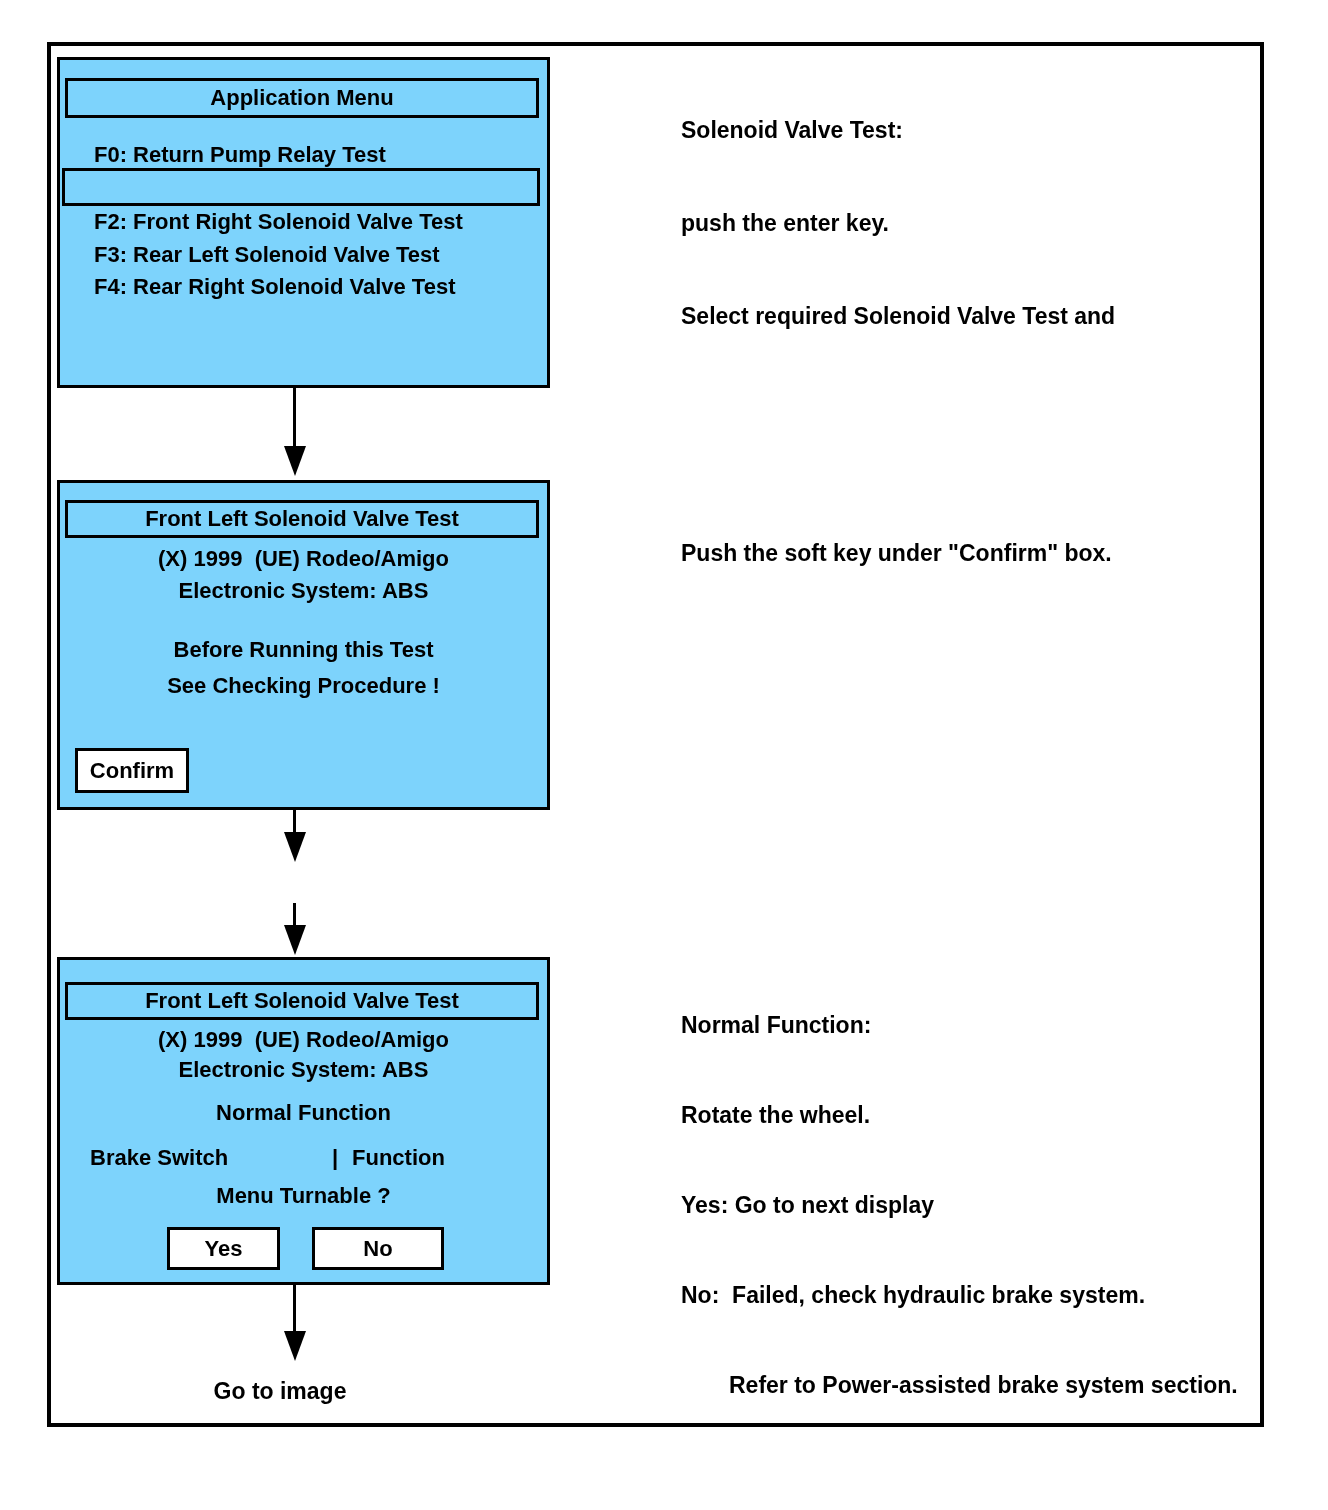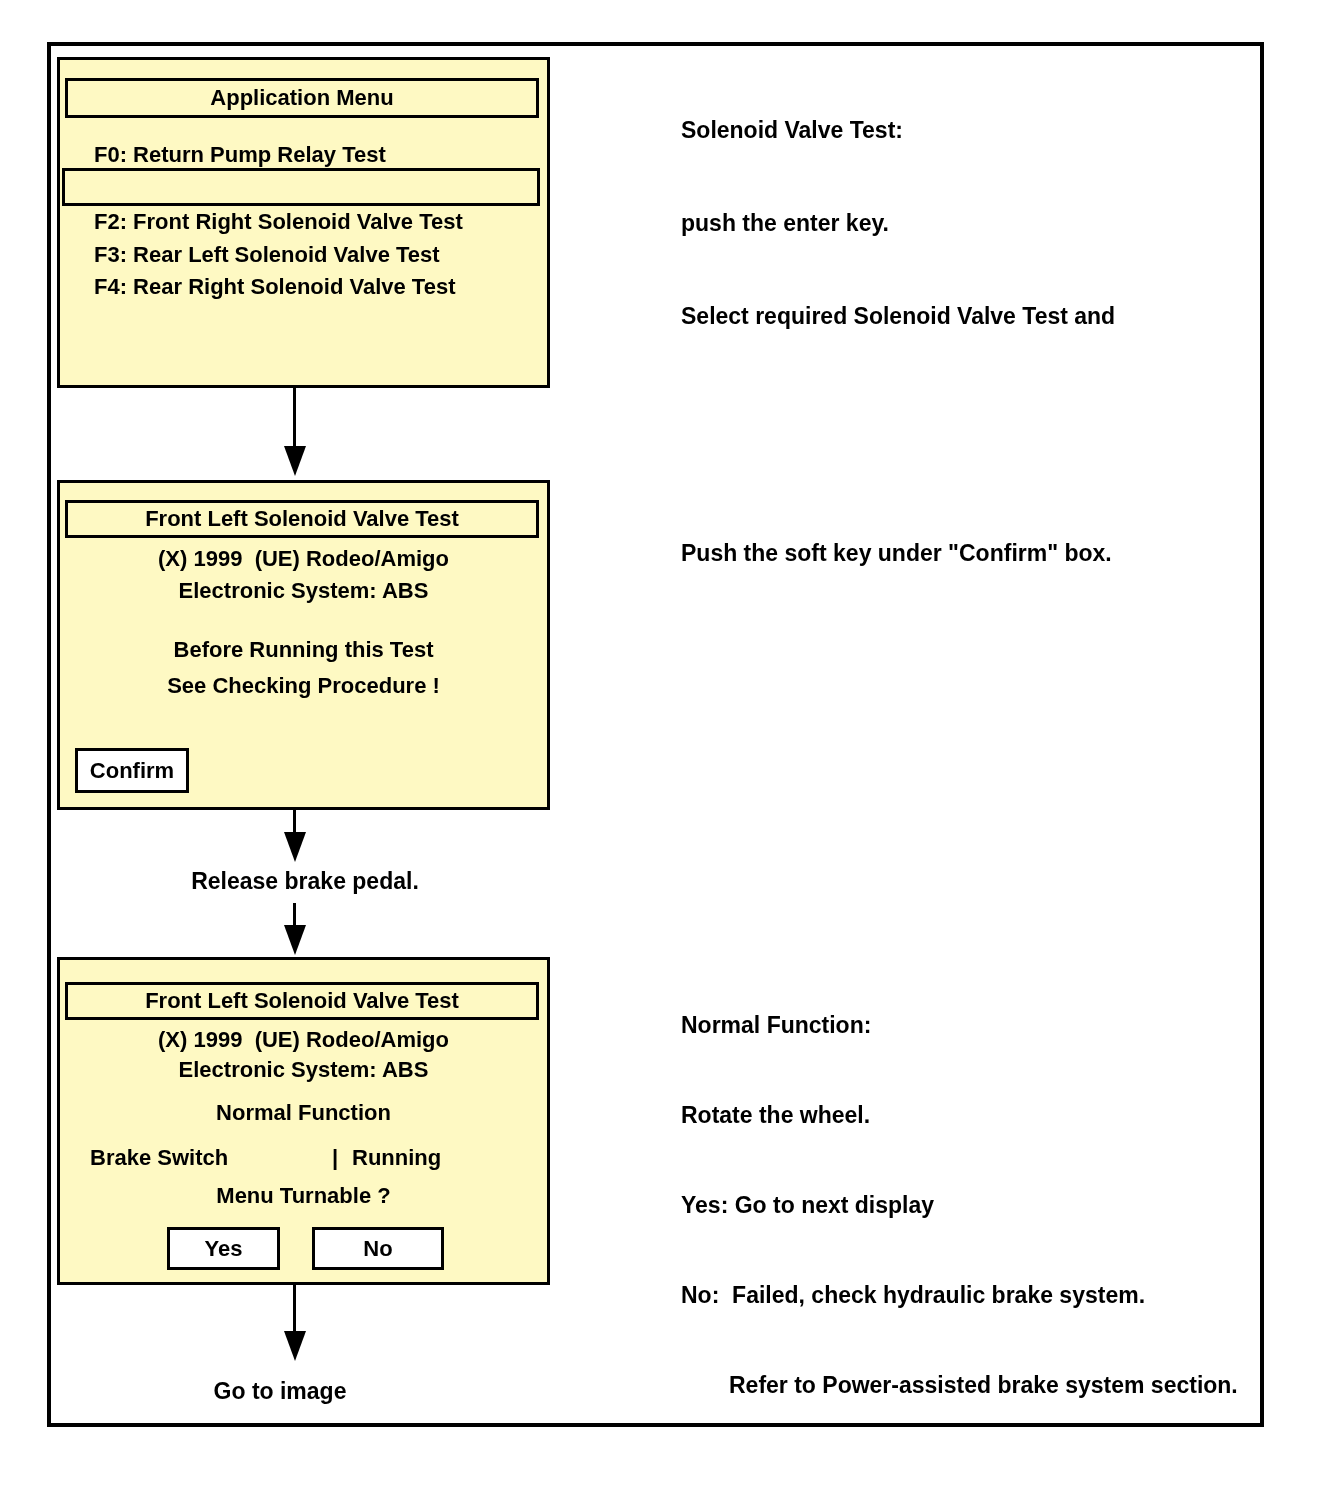--- a/index.html
+++ b/index.html
@@ -9,21 +9,21 @@
     font-family: "Liberation Sans", sans-serif;
     font-weight: 700; color: #000;
     -webkit-font-smoothing: antialiased;
   }
   .frame {
     position: absolute; left: 47px; top: 42px;
     width: 1217px; height: 1385px;
     border: 4px solid #000; background: #fff;
   }
   
-  .screen { position: absolute; border: 3px solid #000; background: #fef9c3; }
+  .screen { position: absolute; border: 3px solid #000; background: #7dd3fc; }
   .s1 { left: 6px;  top: 11px;  width: 493px; height: 331px; }
   .s2 { left: 6px;  top: 434px; width: 493px; height: 330px; }
   .s3 { left: 6px;  top: 911px; width: 493px; height: 328px; }
   .title-box {
     position: absolute; left: 5px; top: 18px; width: 474px; height: 40px;
     border: 3px solid #000; display: flex; align-items: center; justify-content: center;
     font-size: 22px; white-space: pre;
   }
   .s2 .title-box { top: 17px; height: 38px; }
   .s3 .title-box { top: 22px; height: 38px; }
@@ -125,35 +125,34 @@
       <span>Confirm</span>
     </div>
   </div>
 
   <div class="note n2">
     <div class="note-line">Push the soft key under "Confirm" box.</div>
   </div>
 
   <div class="vline a2"></div>
   <div class="ahead a2h"></div>
-  <div class="flow-label release-label">Release brake pedal.</div>
   <div class="vline a3"></div>
   <div class="ahead a3h"></div>
 
   <div class="screen s3">
     <div class="title-box">
       <span>Front Left Solenoid Valve Test</span>
     </div>
     <div class="cline l1">(X) 1999  (UE) Rodeo/Amigo</div>
     <div class="cline l2">Electronic System: ABS</div>
     <div class="cline l3">Normal Function</div>
     <div class="param-row">
       <span class="param-label">Brake Switch</span>
       <span class="param-sep">|</span>
-      <span class="param-value">Running</span>
+      <span class="param-value">Function</span>
     </div>
     <div class="cline l5">Menu Turnable ?</div>
     <div class="btn yes-btn">
       <span>Yes</span>
     </div>
     <div class="btn no-btn">
       <span>No</span>
     </div>
   </div>
 

